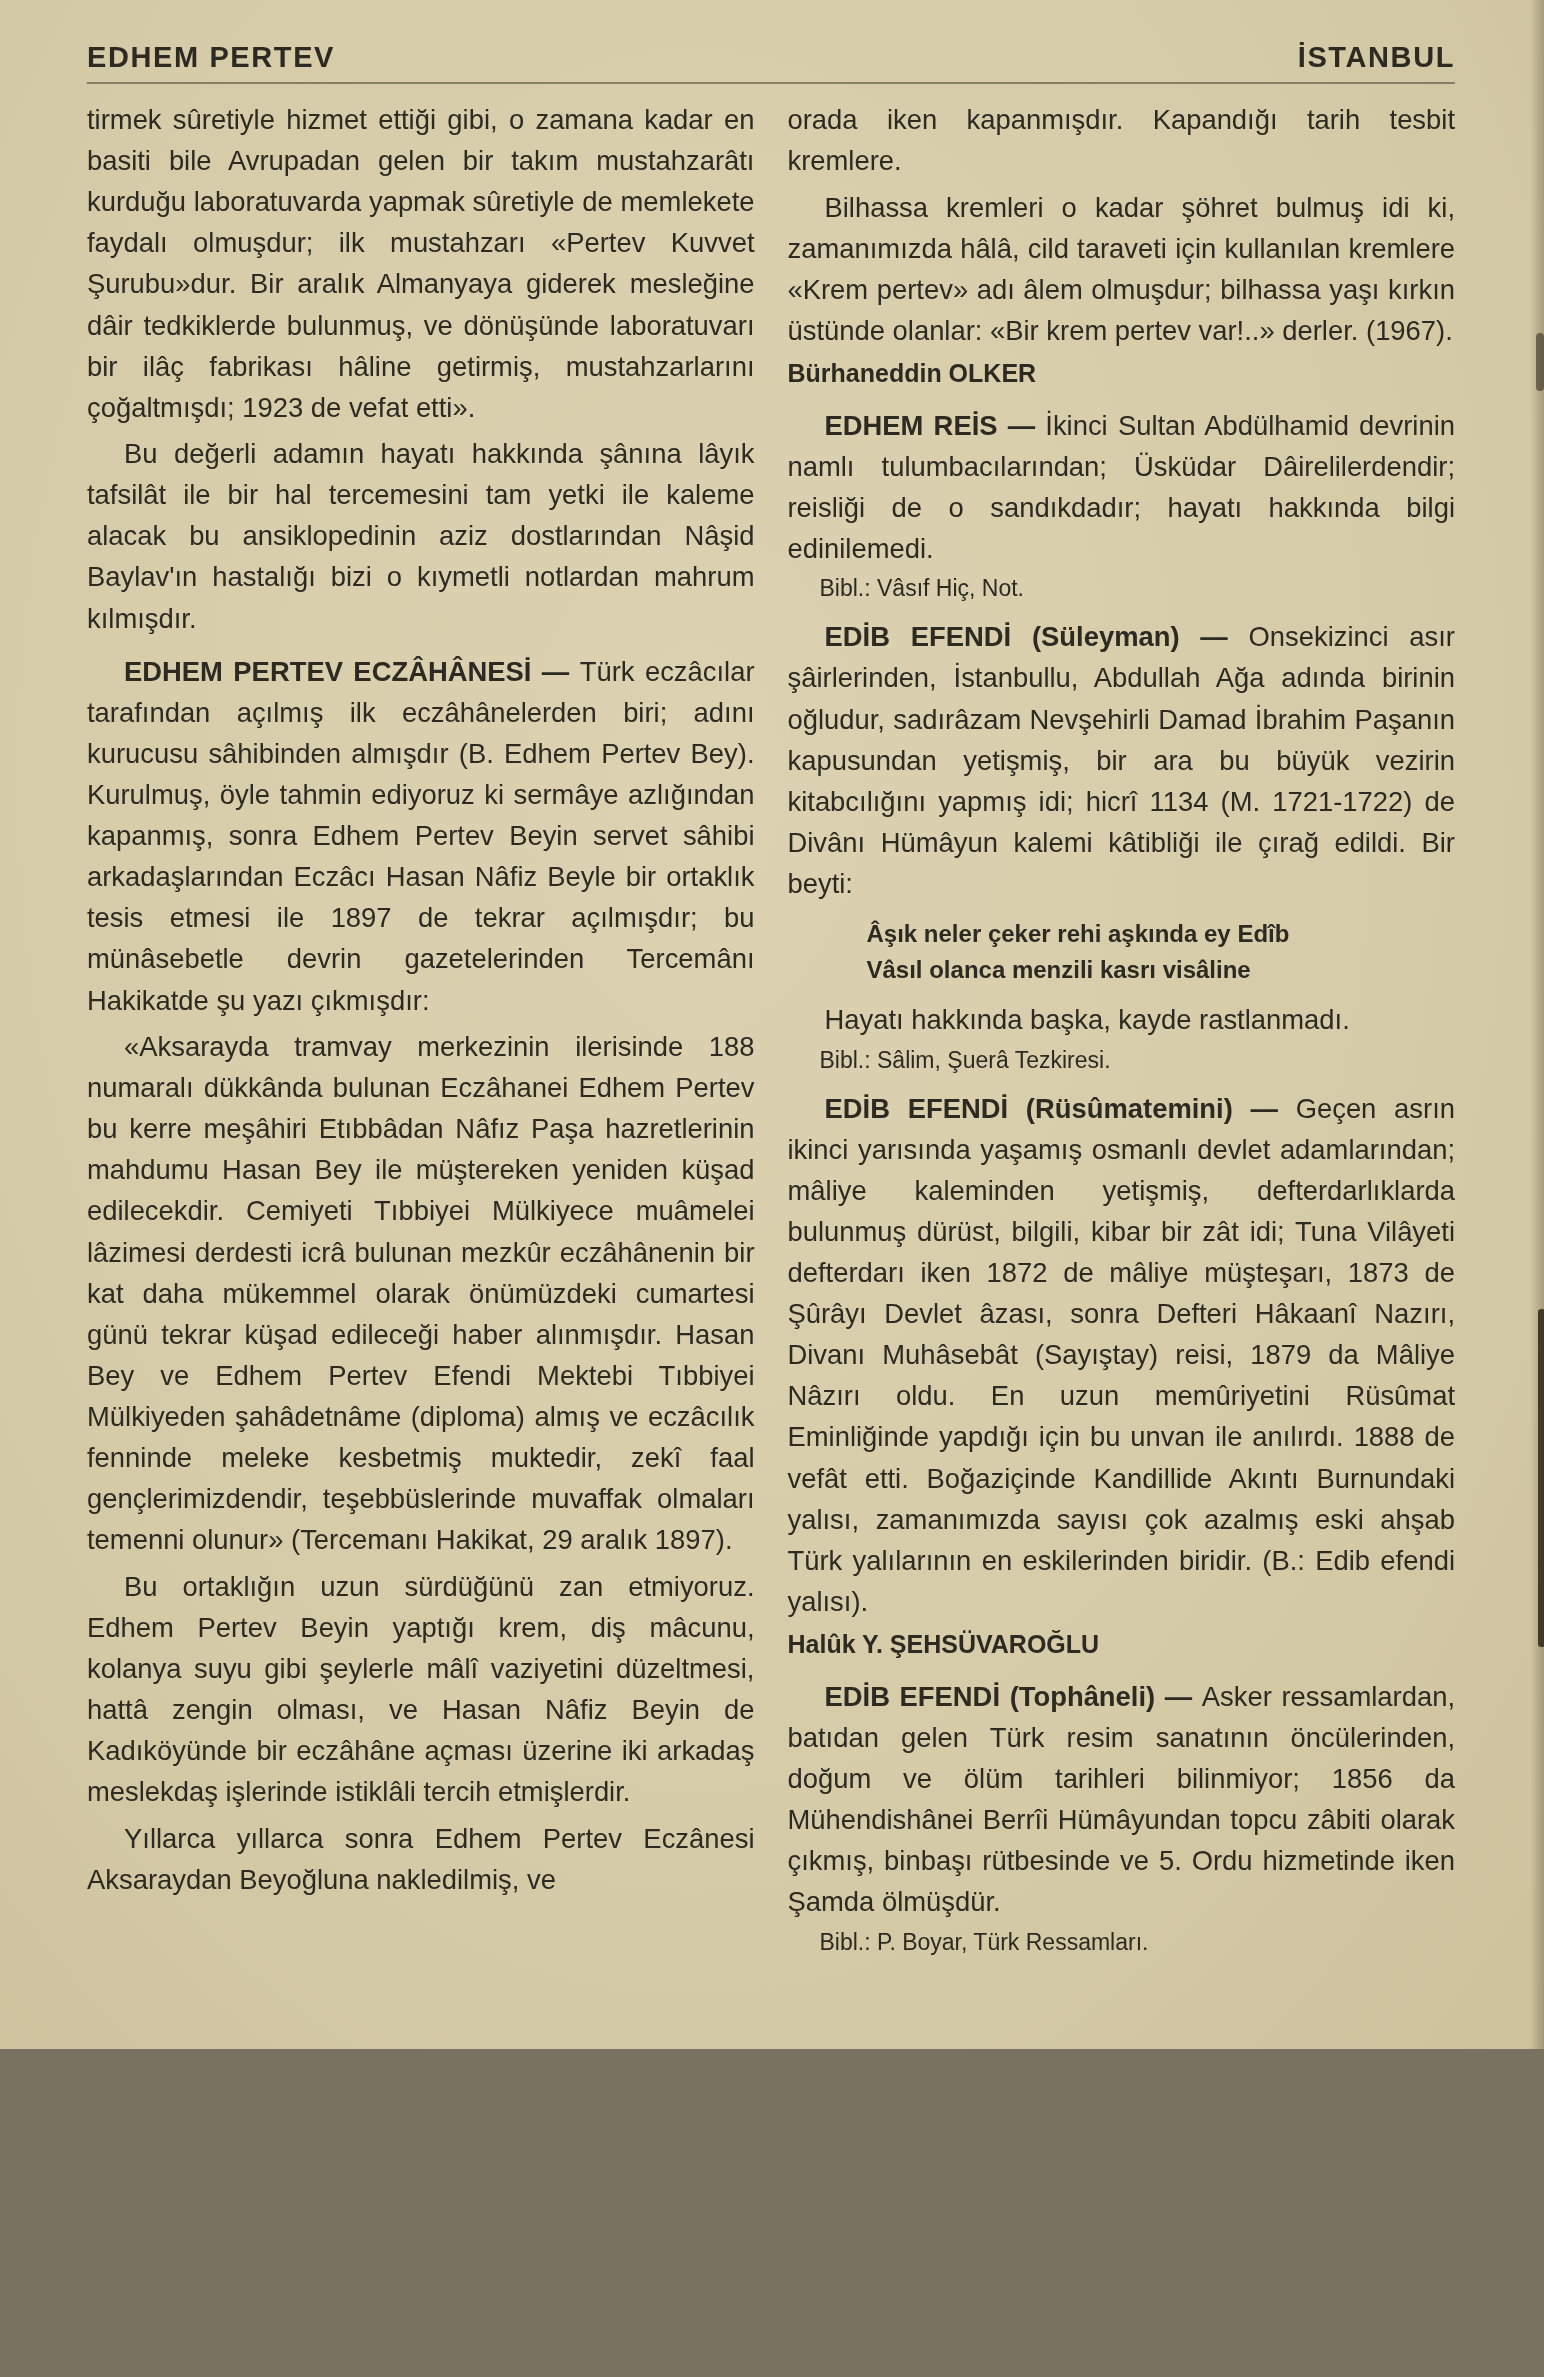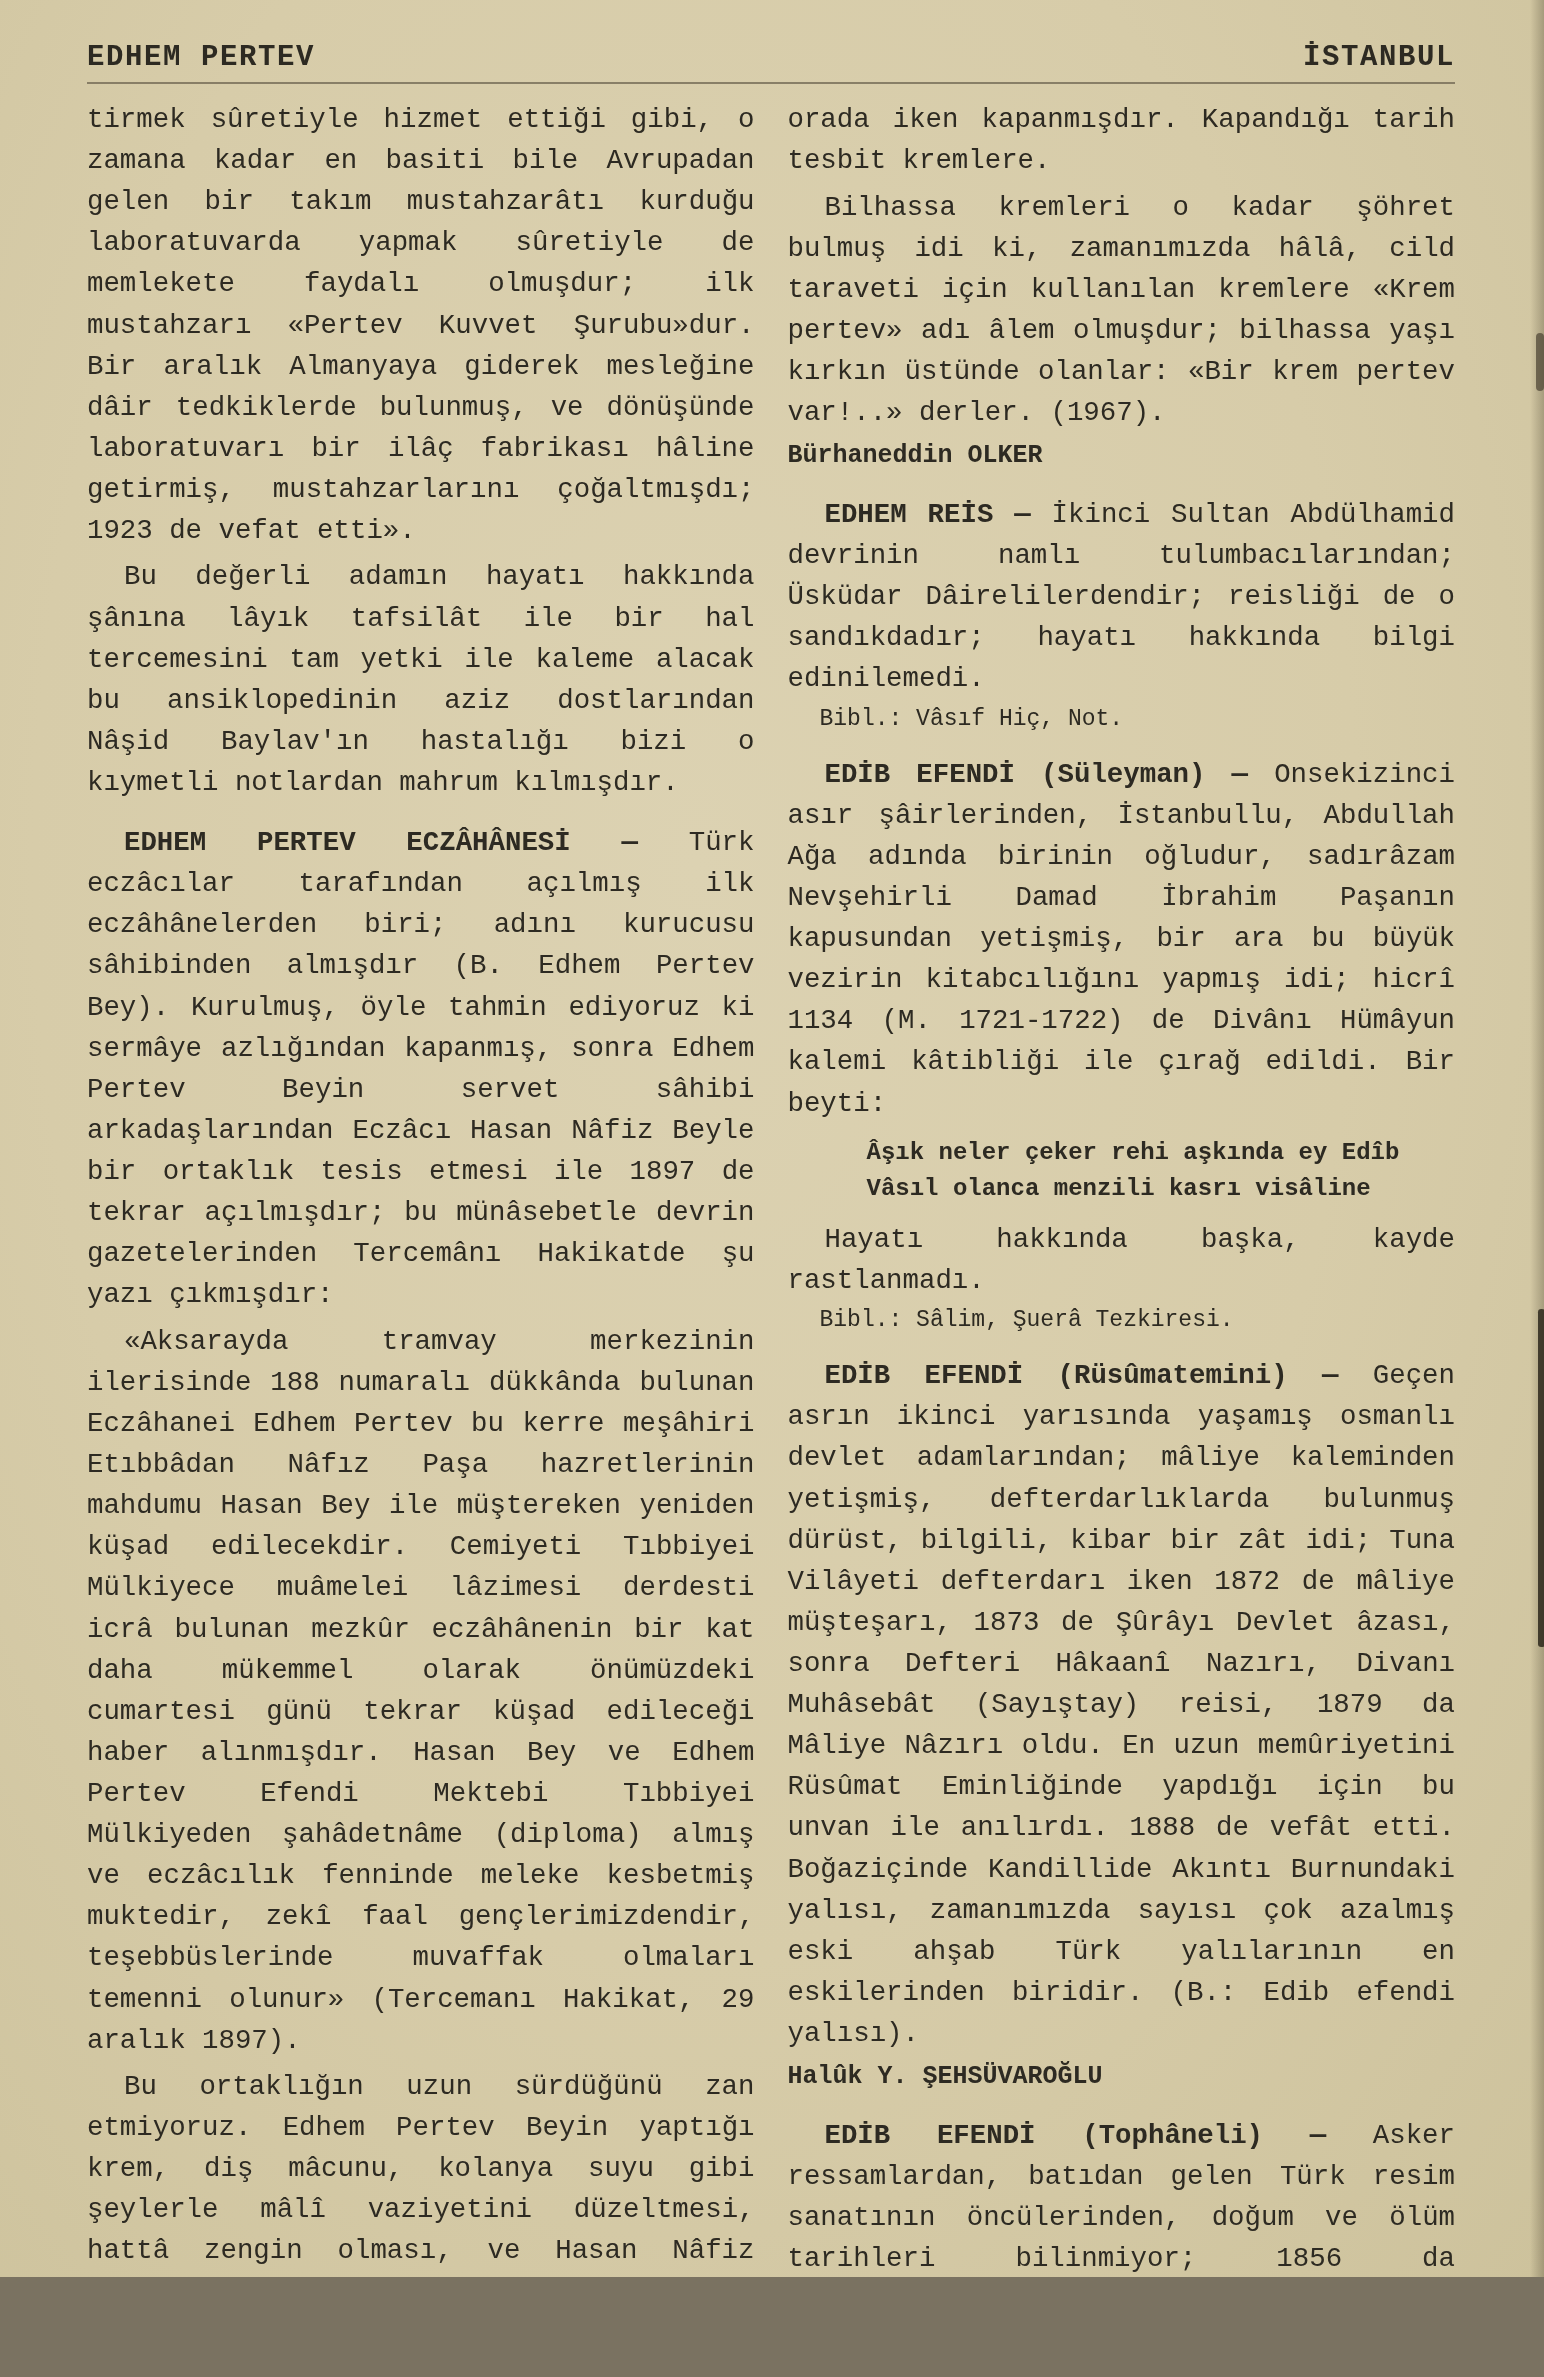--- a/index.html
+++ b/index.html
@@ -1,25 +1,25 @@
 <!DOCTYPE html>
 <html lang="tr" style="--paper-color: #d7cca9; --paper-light: #dcd2b2; --paper-dark: #cdc29c; --ink-color: #2d2a22;font-size:8.4px"><head>
 <meta charset="utf-8">
 <style>
   html, body { margin: 0; padding: 0; background: #7a7261; }
   .page {
     position: relative;
     width: 1545px;
-    height: 2277px;
+    height: 2049px;
     box-sizing: border-box;
     margin: 0 auto;
     padding: 41px 90px 32px 87px;
     background: radial-gradient(ellipse at 45% 38%, var(--paper-light, #dcd2b2) 0%, var(--paper-color, #d7cca9) 55%, var(--paper-dark, #cdc29c) 100%);
     color: var(--ink-color, #2d2a22);
-    font-family: Liberation Mono, monospace;
+    font-family: Liberation Sans, sans-serif;
     overflow: hidden;
   }
   .page-header {
     display: flex;
     align-items: baseline;
     font-size: 29px;
     font-weight: bold;
   }
   .hdr-left  { flex: 1; text-align: left;  letter-spacing: 1.6px; }
   .hdr-center{ flex: 1; text-align: center; letter-spacing: 0.5px; }
@@ -38,21 +38,21 @@
   .column {
     flex: 1;
     min-width: 0;
     font-size: 27.4px;
     line-height: 1.5;
     text-align: justify;
   }
   .para { margin: 5.3px 0 0 0; text-indent: 37px; }
   .column .para:first-child { margin-top: 0; }
   .para.continuation { text-indent: 0; }
-  .para.entry { margin-top: 19px; }
+  .para.entry { margin-top: 12px; }
   .entry-name { font-weight: bold; }
   .para.signature {
     text-align: left;
     font-weight: bold;
     text-indent: 0;
     font-size: 25px;
     margin-top: 4.2px;
     padding-right: 8.4px;
   }
   .para.bibl {

